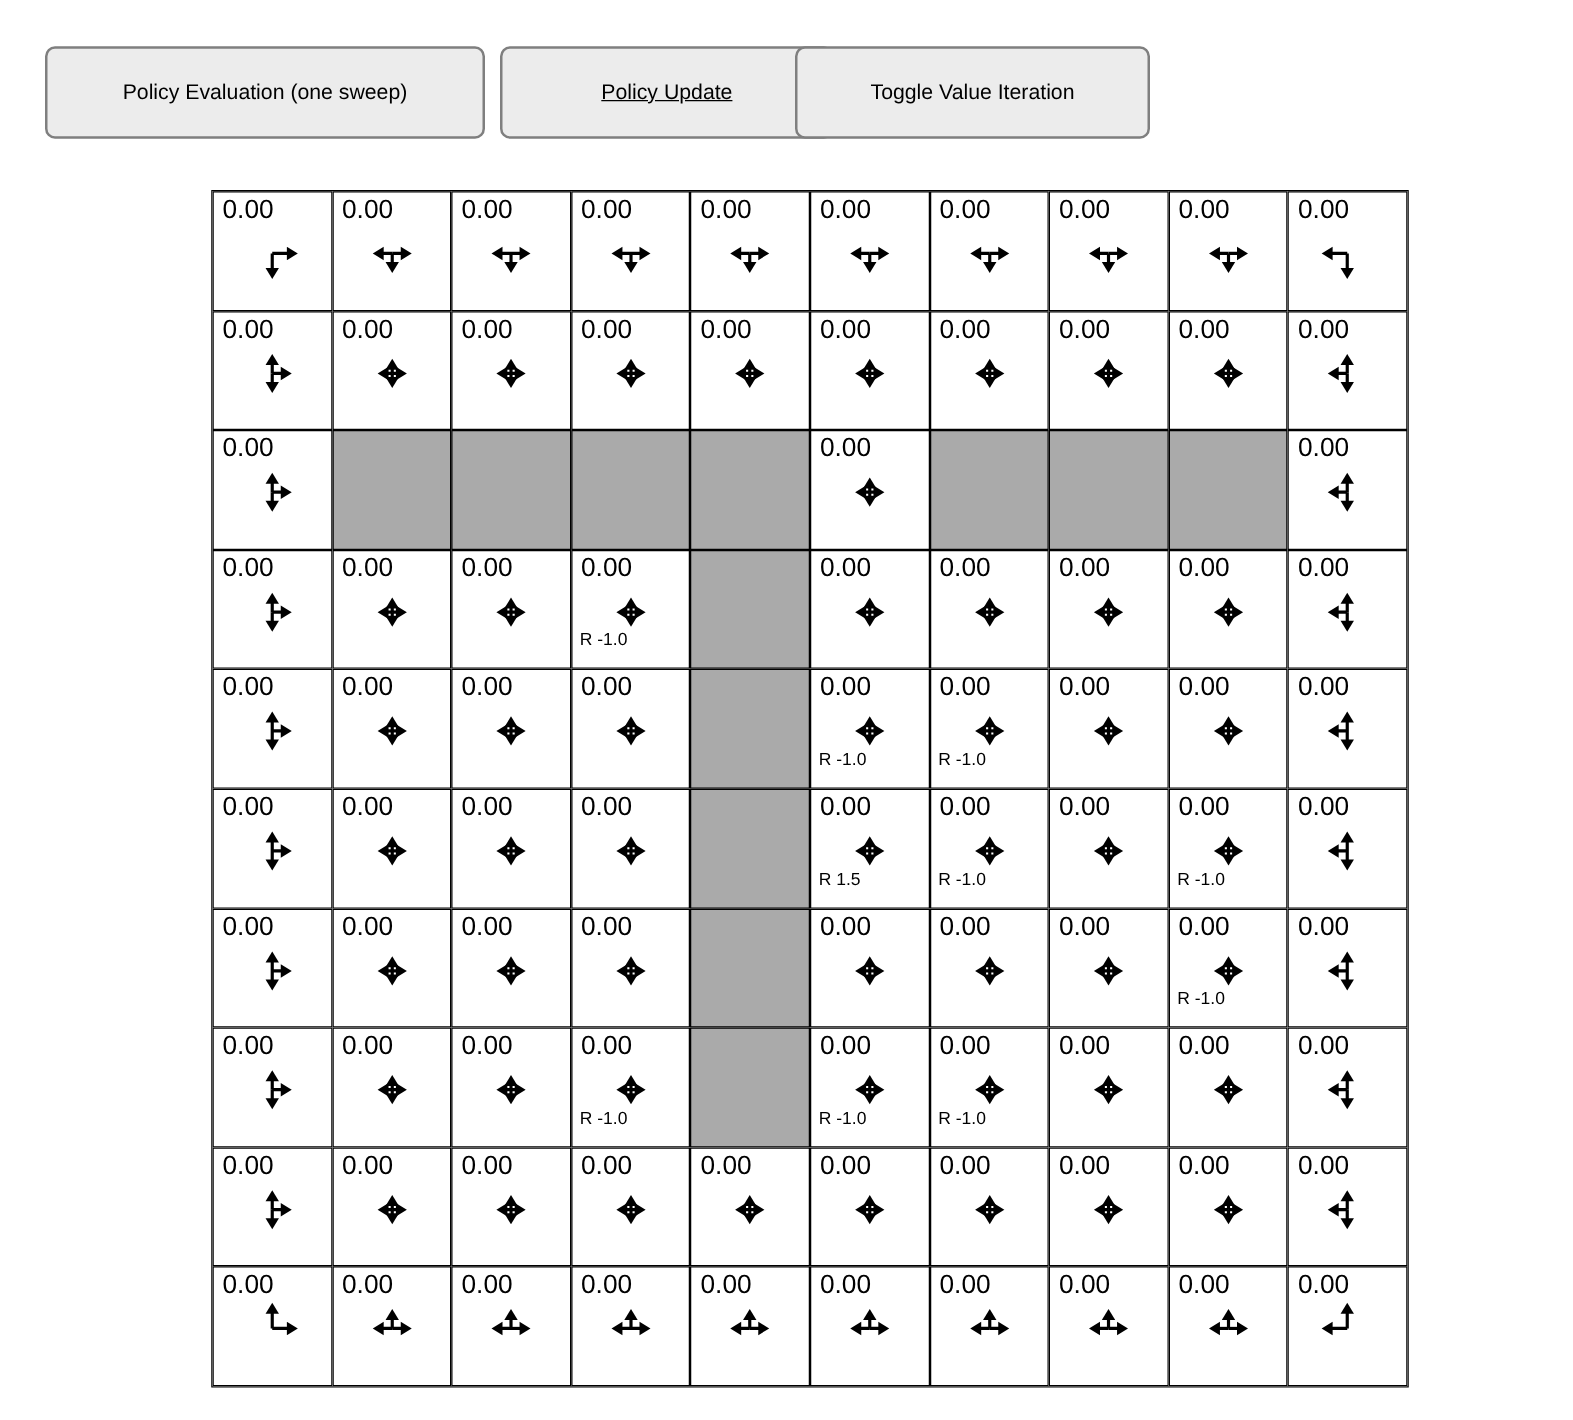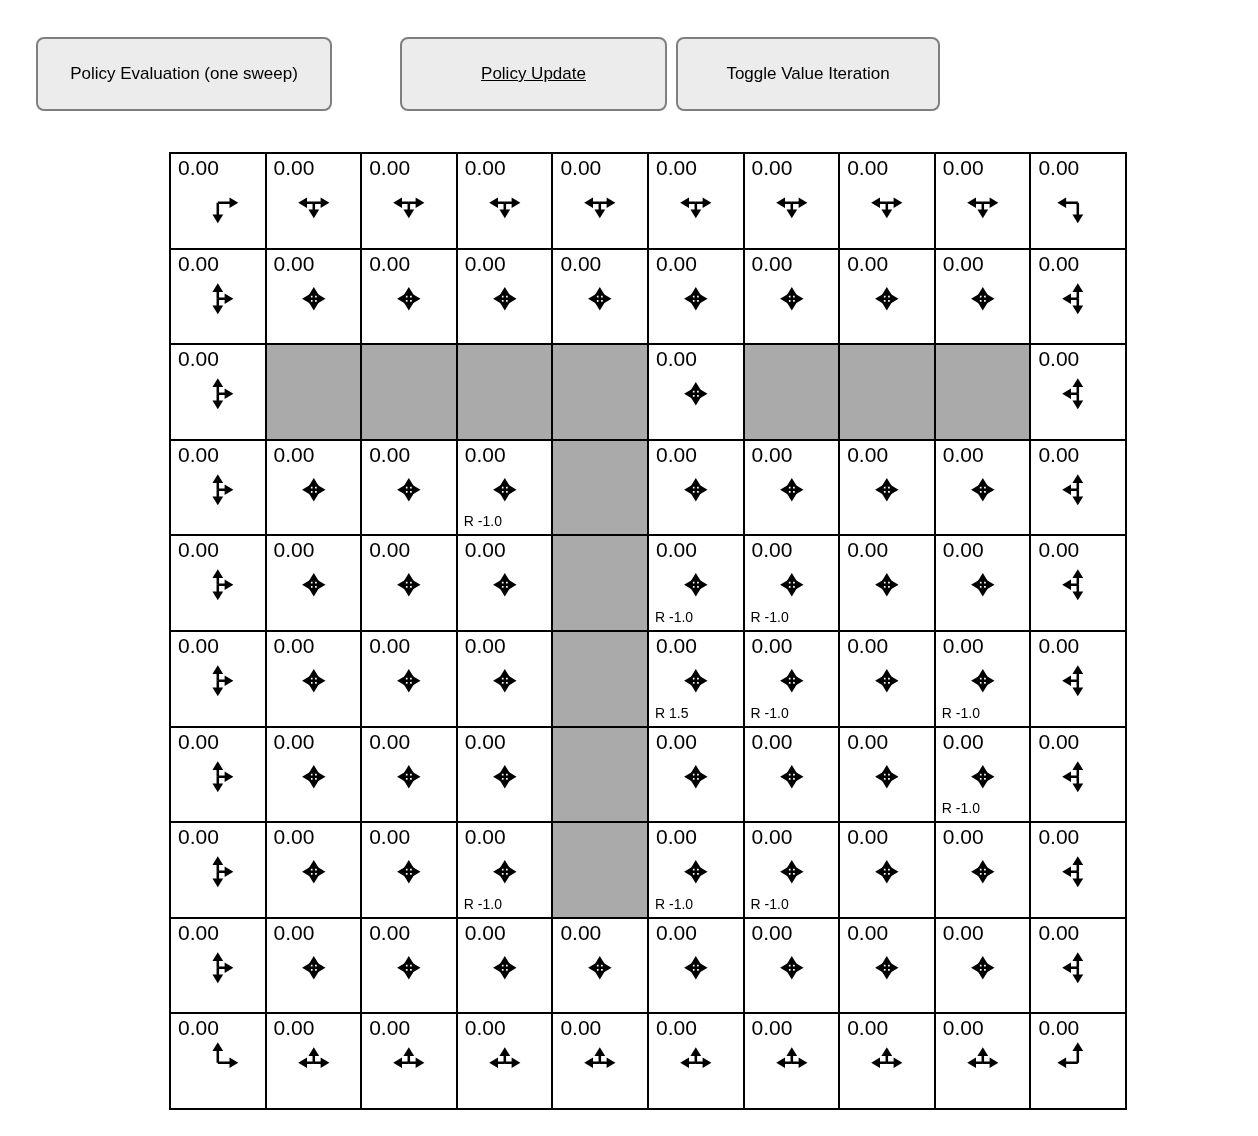--- a/index.html
+++ b/index.html
@@ -8,33 +8,33 @@
     font-family:"Liberation Sans",sans-serif;color:#000;
   }
   
   .toolbar{position:absolute;left:0;top:0;width:1258px;height:130px;}
   .tbtn{
     position:absolute;top:37px;height:74px;box-sizing:border-box;
     background:#ececec;border:2px solid #7f7f7f;border-radius:8px;
     font-family:"Liberation Sans",sans-serif;font-size:17px;color:#000;
     text-align:center;cursor:pointer;
   }
-  #btn-0{left:36px;width:296px;}
+  #btn-0{left:36px;width:352px;}
   #btn-1{left:400px;width:267px;text-decoration:underline;}
-  #btn-2{left:676px;width:264px;}
+  #btn-2{left:636px;width:284px;}
   #btn-3{left:953px;width:274px;}
   
   #grid{
     position:absolute;left:152px;top:152px;width:958px;height:958px;
     display:grid;grid-template-columns:repeat(10,1fr);grid-template-rows:repeat(10,1fr);
     box-sizing:border-box;border:1.5px solid #000;background:#fff;margin-left:17px;
   }
   .cell{position:relative;box-sizing:border-box;border:1.5px solid #000;background:#fff;}
   .val{position:absolute;top:2px;left:7px;font-size:21px;line-height:1.15;}
-  .rew{position:absolute;bottom:5px;left:6px;font-size:14px;}
+  .rew{position:absolute;bottom:15px;left:6px;font-size:14px;}
   .arrows{position:absolute;left:0;top:0;width:100%;height:100%;pointer-events:none;}
 </style>
 </head>
 <body>
 
 <div class="toolbar">
   <button id="btn-0" class="tbtn">Policy Evaluation (one sweep)</button>
   <button id="btn-1" class="tbtn">Policy Update</button>
   <button id="btn-2" class="tbtn">Toggle Value Iteration</button>
 </div>

